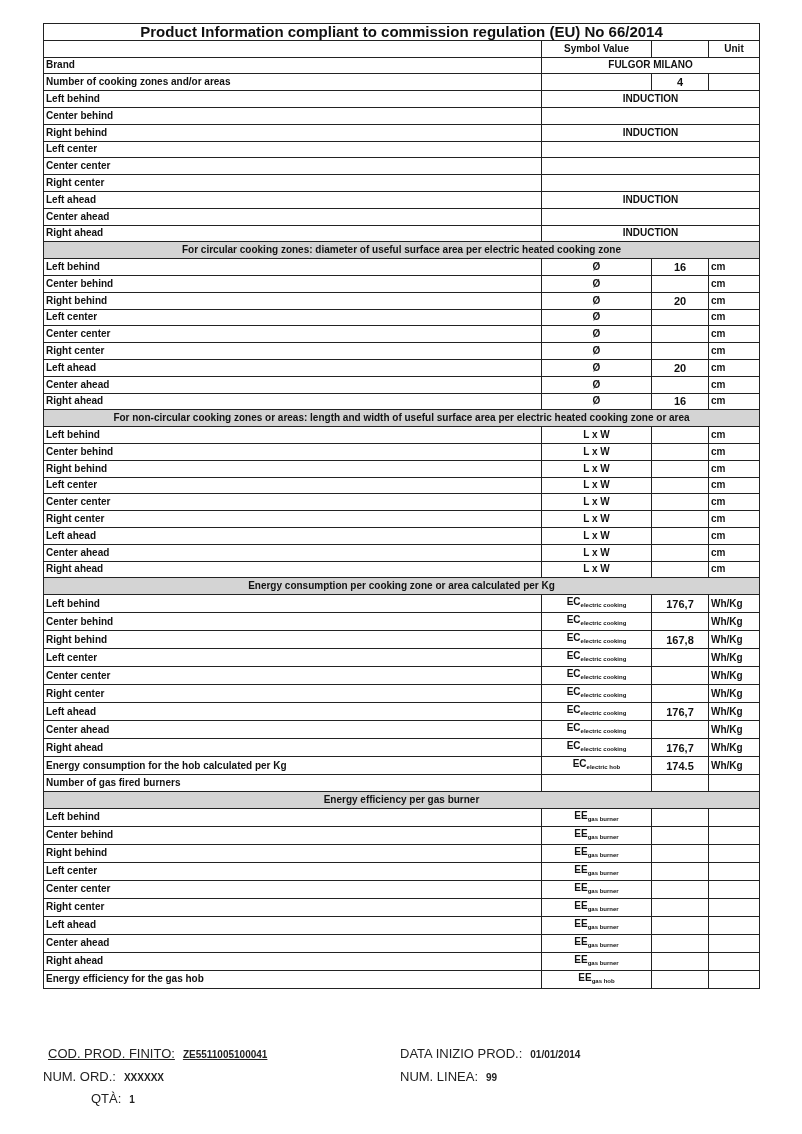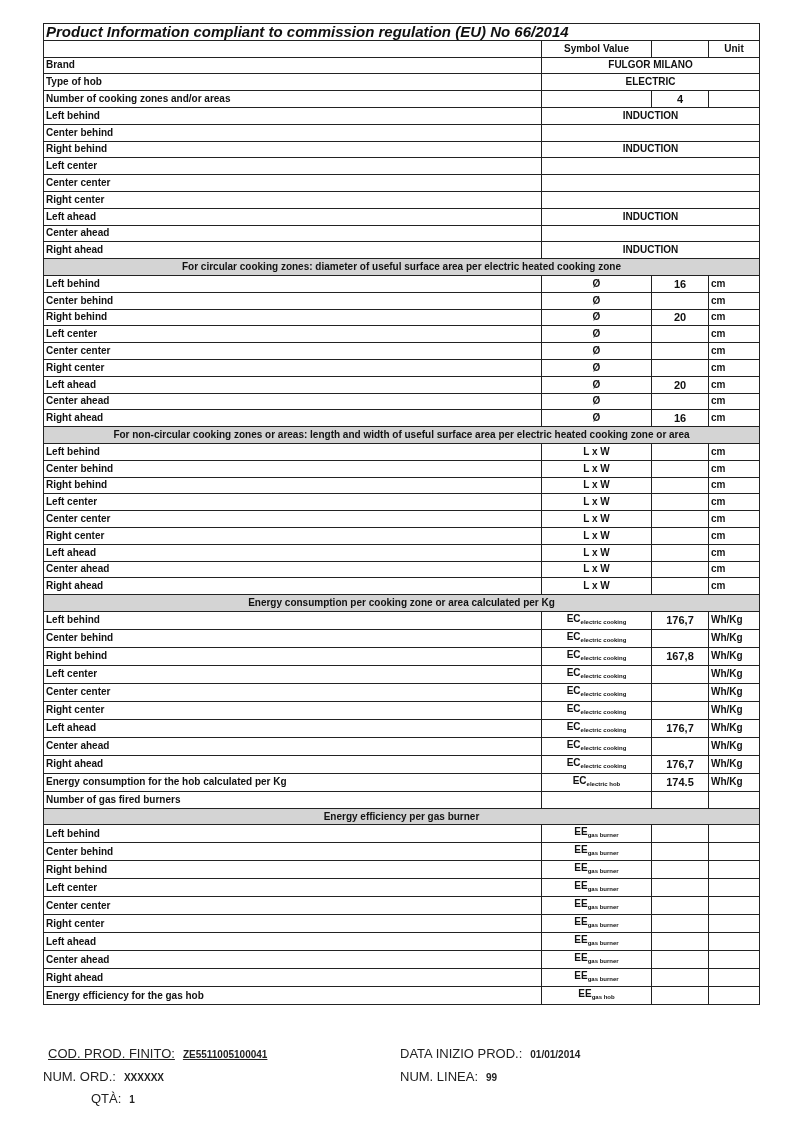--- a/index.html
+++ b/index.html
@@ -7,21 +7,21 @@
   table.sheet {
     position: absolute; left: 43px; top: 23px; width: 716px;
     border-collapse: collapse; table-layout: fixed;
     font-size: 10px; font-weight: bold;
   }
   table.sheet td { border: 1px solid #222; padding: 0 2px; height: 15.8px; line-height: 14px; overflow: hidden; white-space: nowrap; }
   col.c-label { width: 498px; }
   col.c-sym { width: 110px; }
   col.c-val { width: 57px; }
   col.c-unit { width: 51px; }
-  td.title { font-size: 15px; text-align: left; height: 20px; padding: 0; font-style: italic; }
+  td.title { font-size: 15px; text-align: center; height: 20px; padding: 0; }
   td.section { background: #d4d4d4; text-align: center; font-size: 10px; }
   td.center { text-align: center; }
   td.sym { text-align: center; font-size: 10px; }
   td.val { text-align: center; font-size: 11px; }
   td.unit { text-align: left; font-size: 10px; }
   td.hdr { text-align: center; font-size: 10px; }
   sub.small { font-size: 6px; font-weight: bold; vertical-align: -2px; }
   .footer { position: absolute; font-size: 13px; color: #222; font-weight: normal; }
   .footer .v { font-size: 10px; font-weight: bold; margin-left: 8px; }
 </style>
@@ -43,24 +43,20 @@
       <td></td>
       <td class="hdr">Symbol Value</td>
       <td></td>
       <td class="hdr">Unit</td>
     </tr>
     <tr>
       <td>Brand</td>
       <td colspan="3" class="center">FULGOR MILANO</td>
     </tr>
     <tr>
-      <td>Type of hob</td>
-      <td colspan="3" class="center">ELECTRIC</td>
-    </tr>
-    <tr>
       <td>Number of cooking zones and/or areas</td>
       <td></td>
       <td class="val">4</td>
       <td></td>
     </tr>
       <tr>
         <td>Left behind</td>
         <td colspan="3" class="center">INDUCTION</td>
       </tr>
       <tr>

